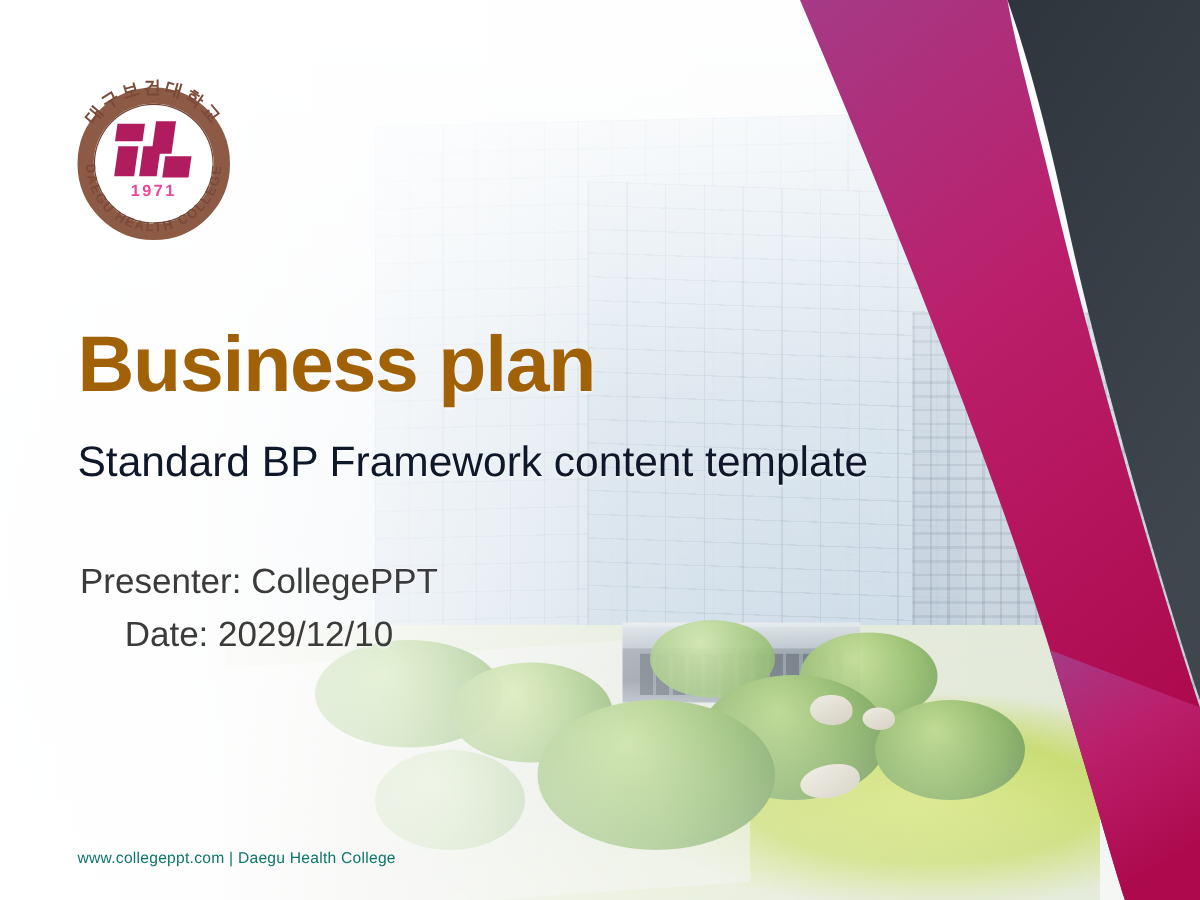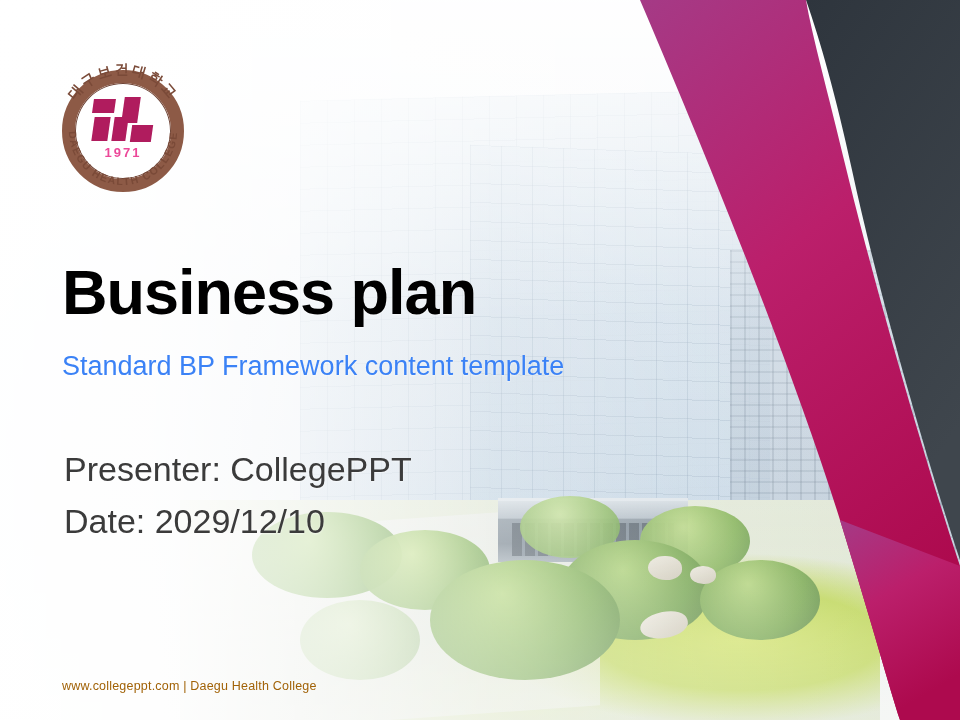--- a/index.html
+++ b/index.html
@@ -141,38 +141,39 @@
   .logo .year{
     position:absolute;left:0;right:0;top:76px;text-align:center;
     font:bold 13px/1 "Liberation Sans",sans-serif;
     color:#ec4899;letter-spacing:2px;
   }
 
   
   .title{
     position:absolute;left:62px;top:261px;
     font-size:63px;font-weight:bold;line-height:1;
-    color:#000000;letter-spacing:-1px;
+    color:#a16207;letter-spacing:-1px;
     text-shadow:0 1px 2px rgba(255,255,255,.65);
   }
   .subtitle{
     position:absolute;left:62px;top:350px;
-    font-size:27px;font-weight:normal;line-height:1.2;
-    color:#3b82f6;
+    font-size:34px;font-weight:normal;line-height:1.2;
+    color:#0f172a;
     text-shadow:0 1px 2px rgba(255,255,255,.6);
   }
   .meta{
     position:absolute;left:64px;top:444px;
-    font-size:34px;line-height:1.52;color:#3b3b3b;
+    font-size:28px;line-height:1.52;color:#3b3b3b;
     text-shadow:0 1px 2px rgba(255,255,255,.6);
+    text-align:center;
   }
   .meta div{white-space:nowrap;}
   .footer{
     position:absolute;left:62px;top:679px;
-    font-size:12.5px;color:#a16207;letter-spacing:.2px;
+    font-size:12.5px;color:#0f766e;letter-spacing:.2px;
   }
 </style>
 </head>
 <body>
 
 <div id="slide">
 
   <div class="layer bg-base"></div>
   <div class="layer bg-tower" style="position:absolute;"></div>
   <div class="layer bg-tower2" style="position:absolute;"></div>

